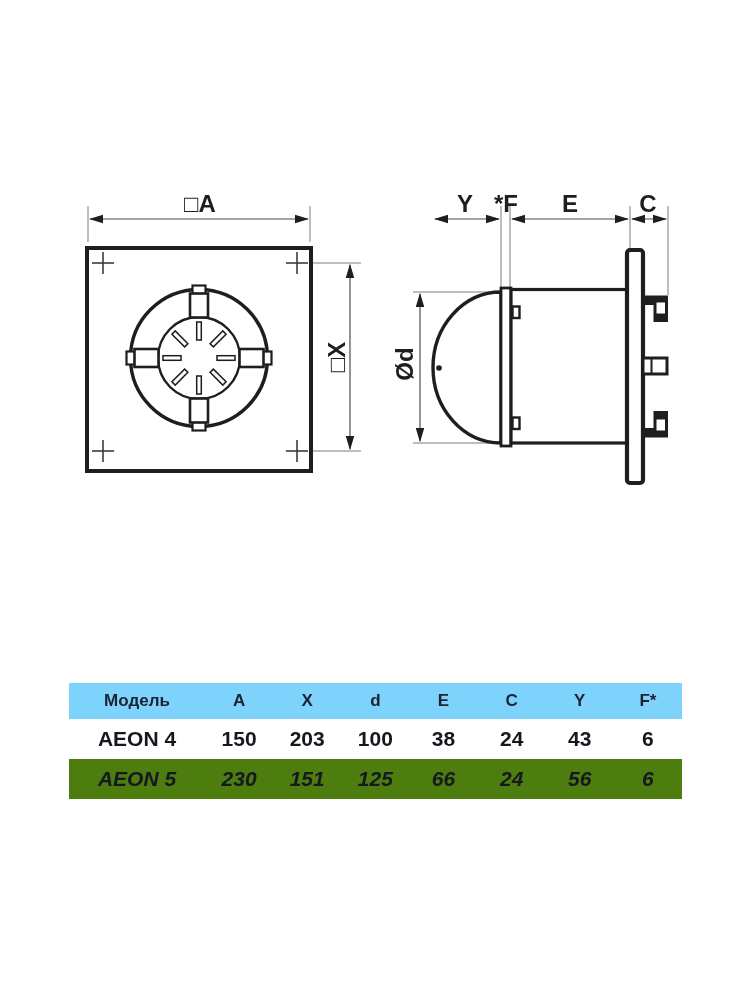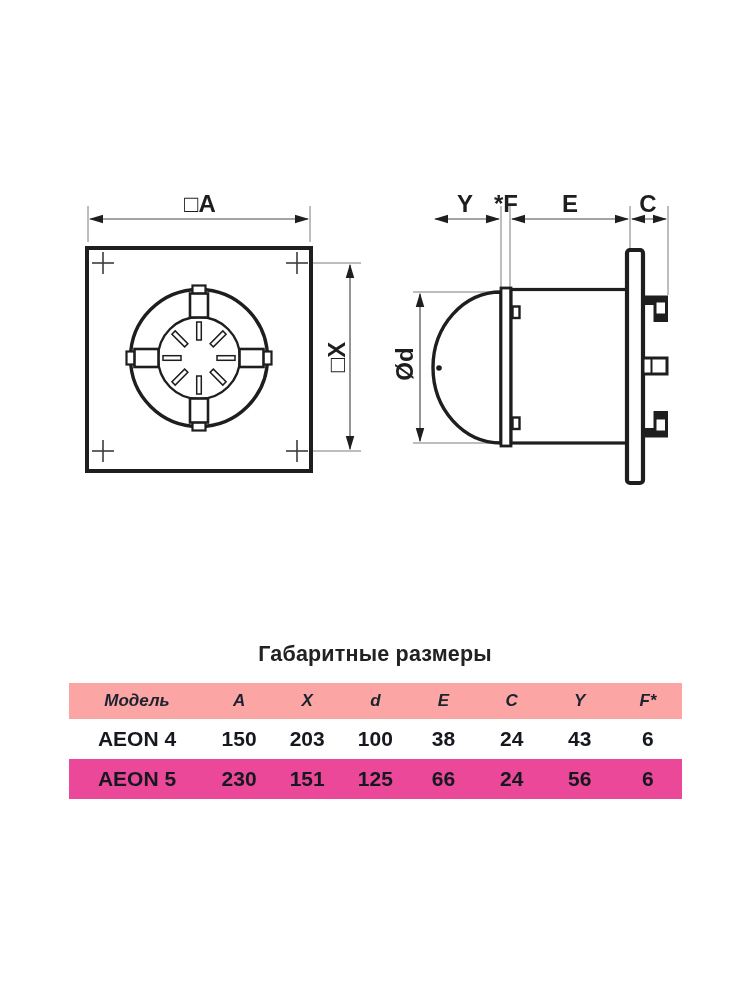--- a/index.html
+++ b/index.html
@@ -152,44 +152,43 @@
         <path d="M643,295.5 H668 V322 H653.5 V305 H643 Z" fill="#1e1e1e"></path>
         <rect x="656.5" y="302.5" width="8.5" height="11" fill="#ffffff"></rect>
         <rect class="obj" x="643" y="358" width="24" height="16" stroke-width="3"></rect>
         <line x1="651.5" y1="358" x2="651.5" y2="374" stroke="#1e1e1e" stroke-width="2"></line>
         <path d="M643,437.5 H668 V411 H653.5 V428 H643 Z" fill="#1e1e1e"></path>
         <rect x="656.5" y="419.5" width="8.5" height="11" fill="#ffffff"></rect>
       </g>
     </g>
   </svg>
 
-  <div class="page-title">Габаритные размеры</div>
 
   <div class="dim-table">
-    <div class="trow thead" style="background:#fca5a5;font-style:italic;">
+    <div class="trow thead" style="background:#7dd3fc;">
       <div>Модель</div>
       <div>A</div>
       <div>X</div>
       <div>d</div>
       <div>E</div>
       <div>C</div>
       <div>Y</div>
       <div>F*</div>
     </div>
     <div class="trow tdata">
       <div class="model-cell">AEON 4</div>
       <div>150</div>
       <div>203</div>
       <div>100</div>
       <div>38</div>
       <div>24</div>
       <div>43</div>
       <div>6</div>
     </div>
-    <div class="trow tdata" style="background:#ec4899;">
+    <div class="trow tdata" style="background:#4d7c0f;font-style:italic;">
       <div class="model-cell">AEON 5</div>
       <div>230</div>
       <div>151</div>
       <div>125</div>
       <div>66</div>
       <div>24</div>
       <div>56</div>
       <div>6</div>
     </div>
   </div>

